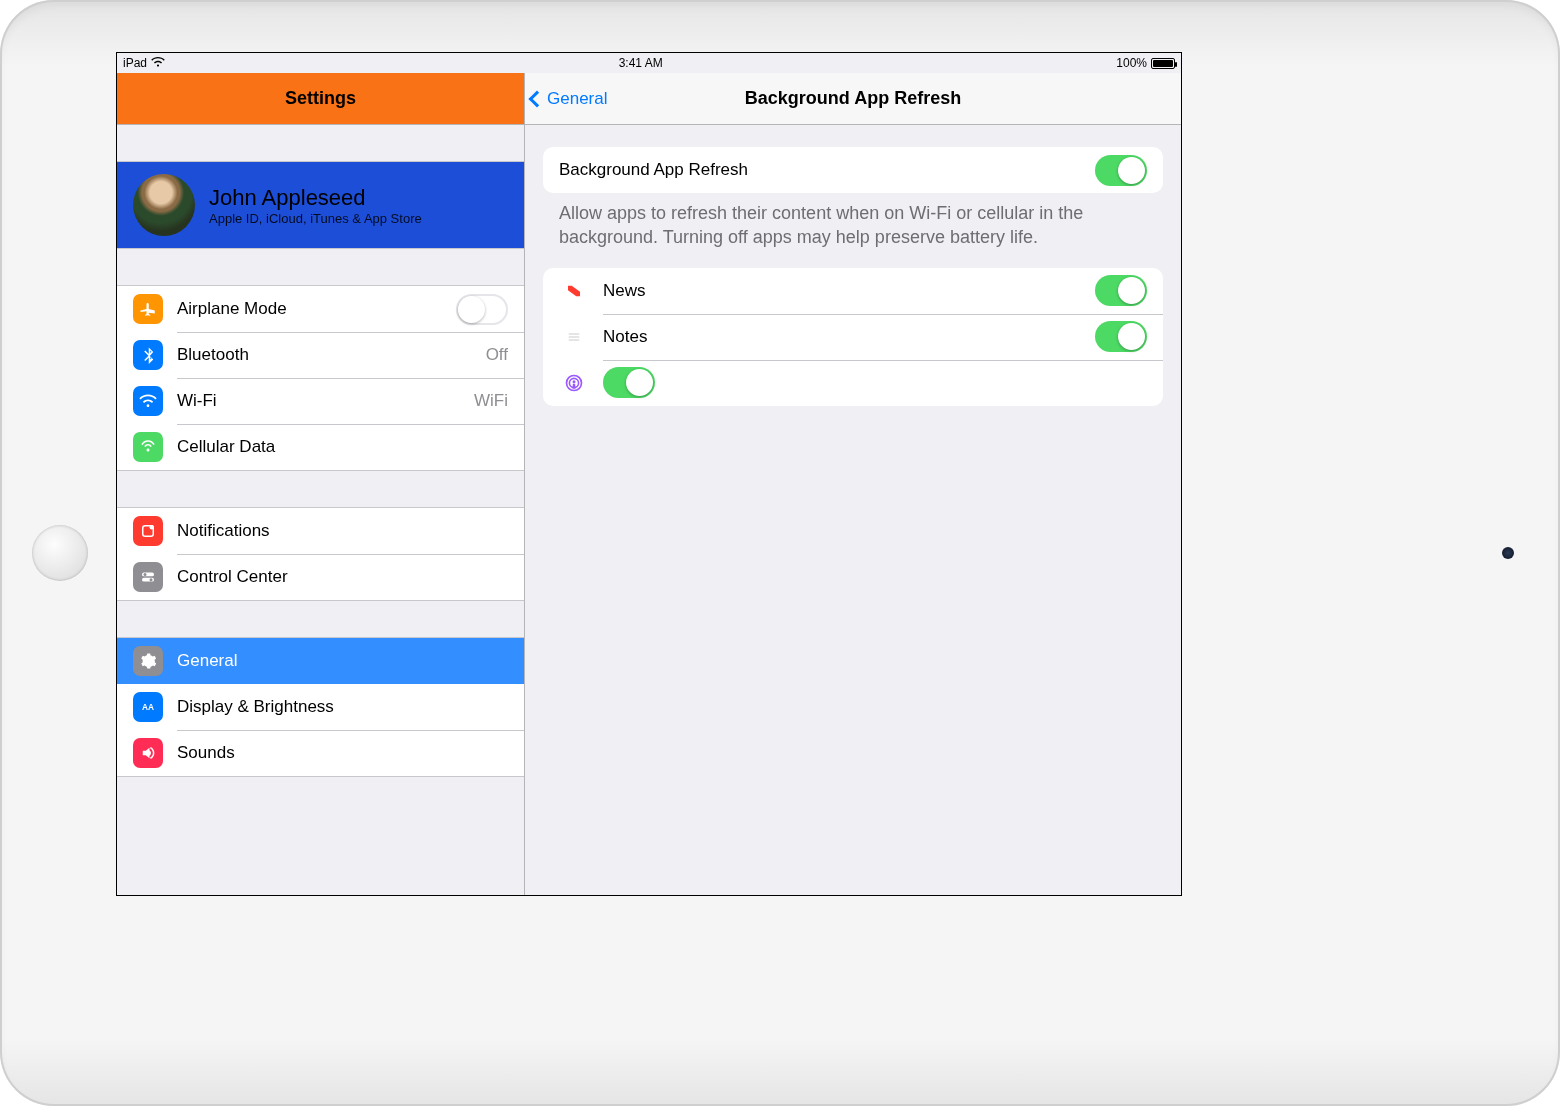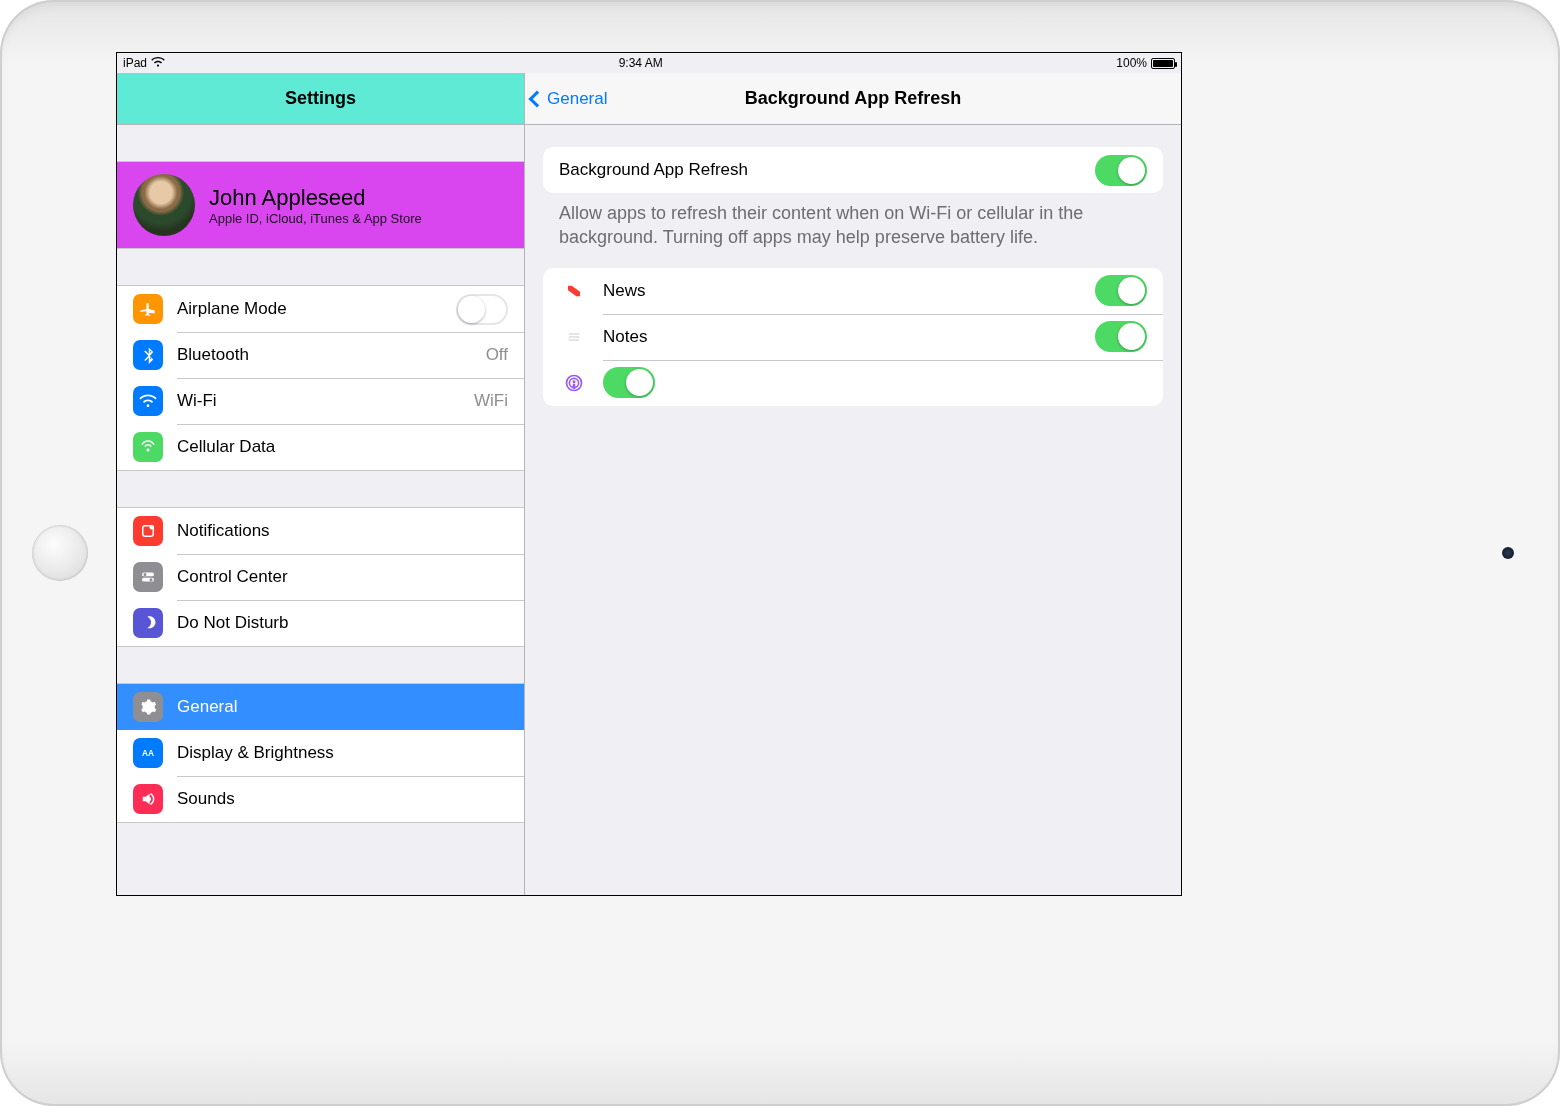--- a/index.html
+++ b/index.html
@@ -88,21 +88,21 @@
   overflow: hidden;
 }
 .sidebar-header {
   height: 52px;
   display: flex;
   align-items: center;
   justify-content: center;
   font-weight: 600;
   font-size: 18px;
   border-bottom: 1px solid #b5b5b8;
-  background: #5eead4;
+  background: #f97316;
 }
 .detail {
   flex: 1;
   display: flex;
   flex-direction: column;
   background: #efeff4;
 }
 .detail-header {
   height: 52px;
   display: flex;
@@ -136,21 +136,21 @@
 }
 
 .sidebar-scroll { flex: 1; overflow-y: auto; }
 
 .section-spacer { height: 36px; }
 
 .profile-row {
   display: flex;
   align-items: center;
   gap: 14px;
-  background: #d946ef;
+  background: #1d4ed8;
   border-top: 1px solid #c8c7cc;
   border-bottom: 1px solid #c8c7cc;
   padding: 12px 16px;
   cursor: pointer;
 }
 .avatar {
   width: 62px; height: 62px; border-radius: 50%;
   background: radial-gradient(circle at 45% 30%, #e8c9a7 0 20%, #8b6b46 30% 34%, #2b4a2c 42% 55%, #26331f 70%);
 }
 .profile-name { font-size: 22px; }
@@ -263,21 +263,21 @@
 
     <div class="status-bar">
       <div class="status-left">
         <span>iPad</span>
         <span class="wifi-glyph">
           <svg viewBox="0 0 24 24" width="14" height="14">
               <path fill="#000" d="M12 20c1 0 1.8-.8 1.8-1.8S13 16.4 12 16.4s-1.8.8-1.8 1.8.8 1.8 1.8 1.8zm-5.2-5.4c2.9-2.9 7.5-2.9 10.4 0l1.7-1.7c-3.8-3.8-10-3.8-13.8 0l1.7 1.7zM2.1 9.9c5.5-5.5 14.3-5.5 19.8 0l1.7-1.7C17.1 1.7 6.9 1.7.4 8.2l1.7 1.7z"></path>
             </svg>
         </span>
       </div>
-      <div>9:34 AM</div>
+      <div>3:41 AM</div>
       <div class="status-right">
         <span>100%</span>
         <span class="battery">
             <span class="battery-fill"></span>
           </span>
       </div>
     </div>
 
     <div class="split">
 
@@ -351,28 +351,20 @@
             <div class="list-row">
               <div class="icon gray">
                 <svg viewBox="0 0 24 24">
                     <rect x="4" y="6" width="16" height="5" rx="2.5" fill="#fff"></rect>
                     <rect x="4" y="13" width="16" height="5" rx="2.5" fill="#fff"></rect>
                     <circle cx="8" cy="8.5" r="2" fill="#8e8e93"></circle>
                     <circle cx="16" cy="15.5" r="2" fill="#8e8e93"></circle>
                   </svg>
               </div>
               <div class="row-label">Control Center</div>
-            </div>
-            <div class="list-row">
-              <div class="icon purple">
-                <svg viewBox="0 0 24 24">
-                    <path fill="#fff" d="M14 3c-1 0-2 .2-2.9.5 3 1.2 5 4.1 5 7.5s-2 6.3-5 7.5c.9.3 1.9.5 2.9.5 4.4 0 8-3.6 8-8s-3.6-8-8-8z"></path>
-                  </svg>
-              </div>
-              <div class="row-label">Do Not Disturb</div>
             </div>
           </div>
 
           <div class="section-spacer"></div>
 
           <div class="list-section">
             <div class="list-row selected">
               <div class="icon gray">
                 <svg viewBox="0 0 24 24">
                     <path fill="#fff" d="M12 8a4 4 0 100 8 4 4 0 000-8zm9 4c0-.6-.1-1.2-.2-1.8l2-1.6-2-3.5-2.4.8c-.9-.8-2-1.4-3.1-1.7L15 2h-4l-.5 2.2c-1.2.3-2.2.9-3.1 1.7l-2.4-.8-2 3.5 2 1.6c-.1.6-.2 1.2-.2 1.8s.1 1.2.2 1.8l-2 1.6 2 3.5 2.4-.8c.9.8 2 1.4 3.1 1.7L11 22h4l.5-2.2c1.2-.3 2.2-.9 3.1-1.7l2.4.8 2-3.5-2-1.6c.1-.6.2-1.2.2-1.8z"></path>

